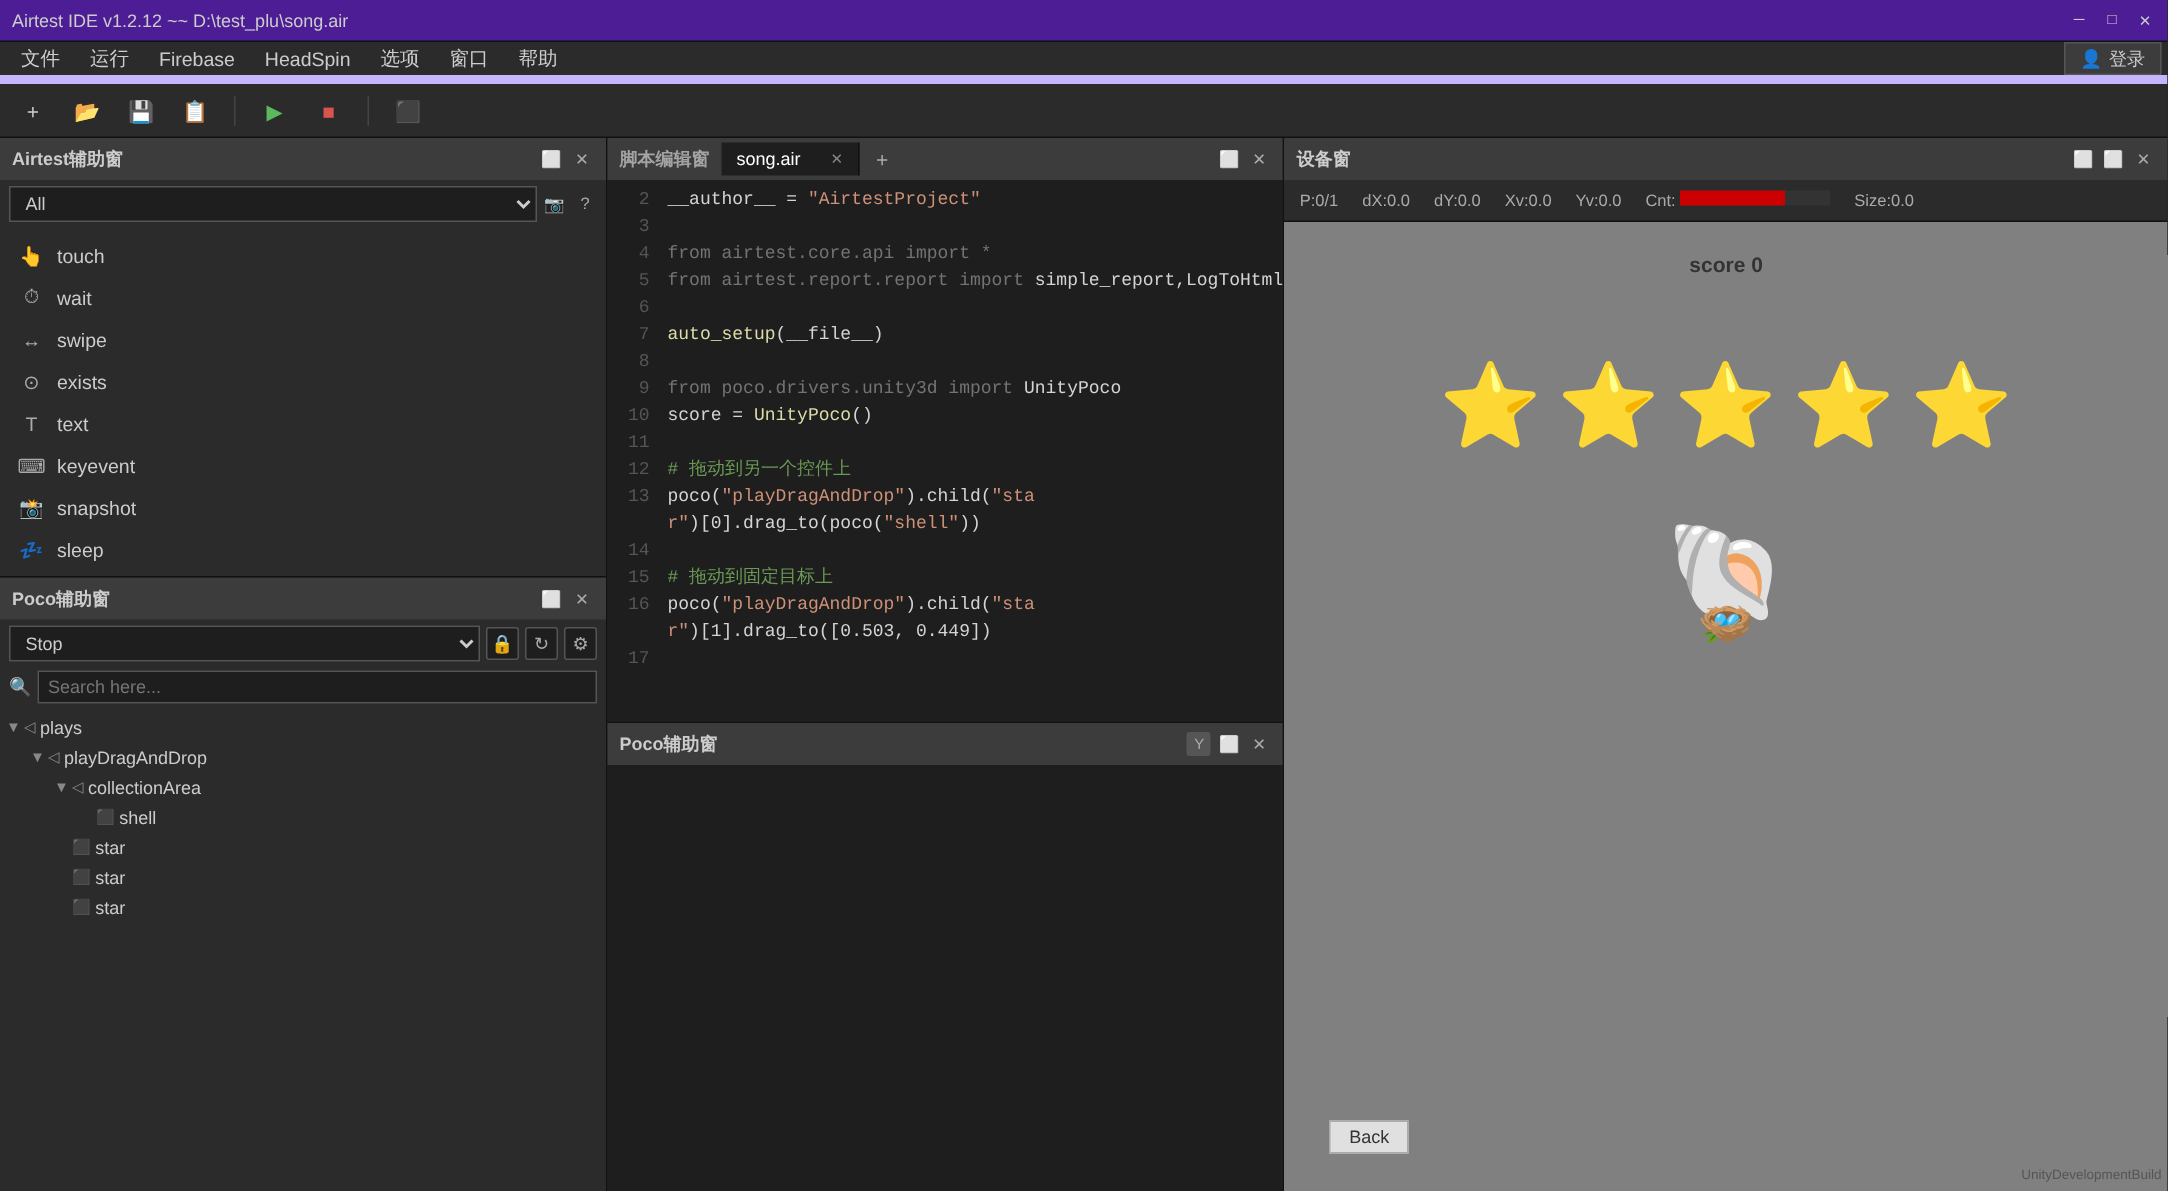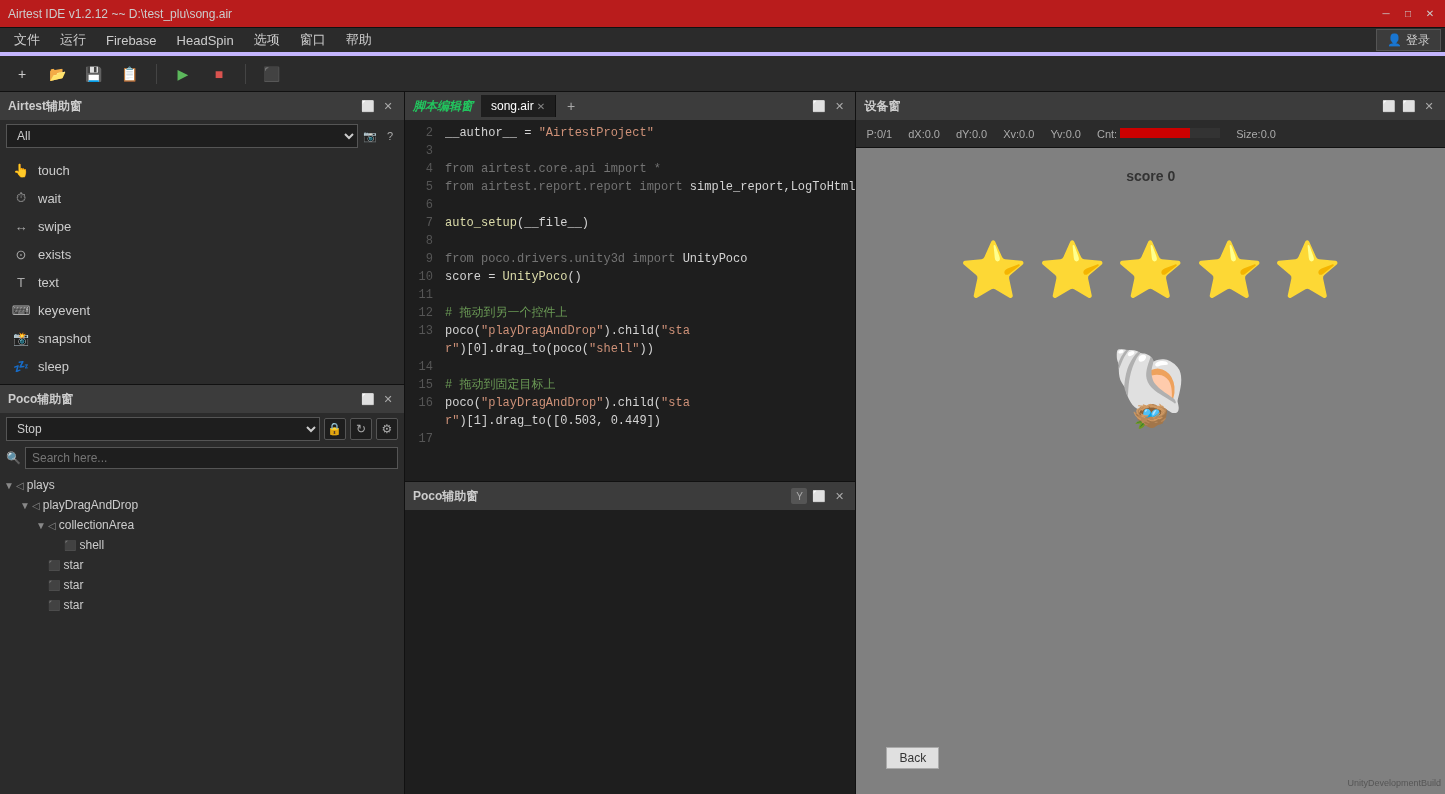--- a/index.html
+++ b/index.html
@@ -7,21 +7,21 @@
       background: #2b2b2b;
       color: #ccc;
       font-family: 'Segoe UI', Arial, sans-serif;
       font-size: 12px;
       width: 1445px;
       height: 794px;
       overflow: hidden;
     }
     
     .title-bar {
-      background: #b91c1c;
+      background: #4c1d95;
       height: 28px;
       display: flex;
       align-items: center;
       padding: 0 8px;
       color: #ccc;
       font-size: 12px;
       border-bottom: 1px solid #111;
       user-select: none;
     }
     .title-bar .title-text {
@@ -42,21 +42,21 @@
       color: #ccc;
       cursor: pointer;
     }
     
     .menu-bar {
       background: #2b2b2b;
       height: 28px;
       display: flex;
       align-items: center;
       padding: 0 4px;
-      border-bottom: 4px solid #c4b5fd;
+      border-bottom: 6px solid #c4b5fd;
     }
     .menu-item {
       padding: 4px 10px;
       color: #ccc;
       cursor: pointer;
       font-size: 13px;
     }
     
     .toolbar {
       background: #2b2b2b;
@@ -278,21 +278,21 @@
       align-items: center;
     }
     .editor-tab {
       padding: 4px 10px;
       background: #252526;
       color: #ccc;
       font-size: 12px;
       border-right: 1px solid #111;
       display: flex;
       align-items: center;
-      gap: 3px;
+      gap: 20px;
       cursor: pointer;
     }
     .editor-tab.active {
       background: #1e1e1e;
       color: #fff;
     }
     .editor-tab-close {
       font-size: 10px;
       color: #888;
     }
@@ -647,21 +647,21 @@
         </div>
       </div>
     </div>
   </div>
 
   <div class="middle-panel">
 
     <div class="editor-panel" style="flex: 0 0 390px;">
       <div class="editor-header">
         <div class="editor-tabs">
-          <span style="color:#22c55e;font-weight:bold;margin-right:8px;font-size:12px;font-style:italic;">脚本编辑窗</span>
+          <span style="color:#a3a3a3;font-weight:bold;margin-right:8px;font-size:12px;">脚本编辑窗</span>
           <div class="editor-tab active">
             <span>song.air</span>
             <span class="editor-tab-close">✕</span>
           </div>
           <div class="editor-tab-add">+</div>
         </div>
         <div class="editor-icons">
           <span class="panel-icon">⬜</span>
           <span class="panel-icon">✕</span>
         </div>

